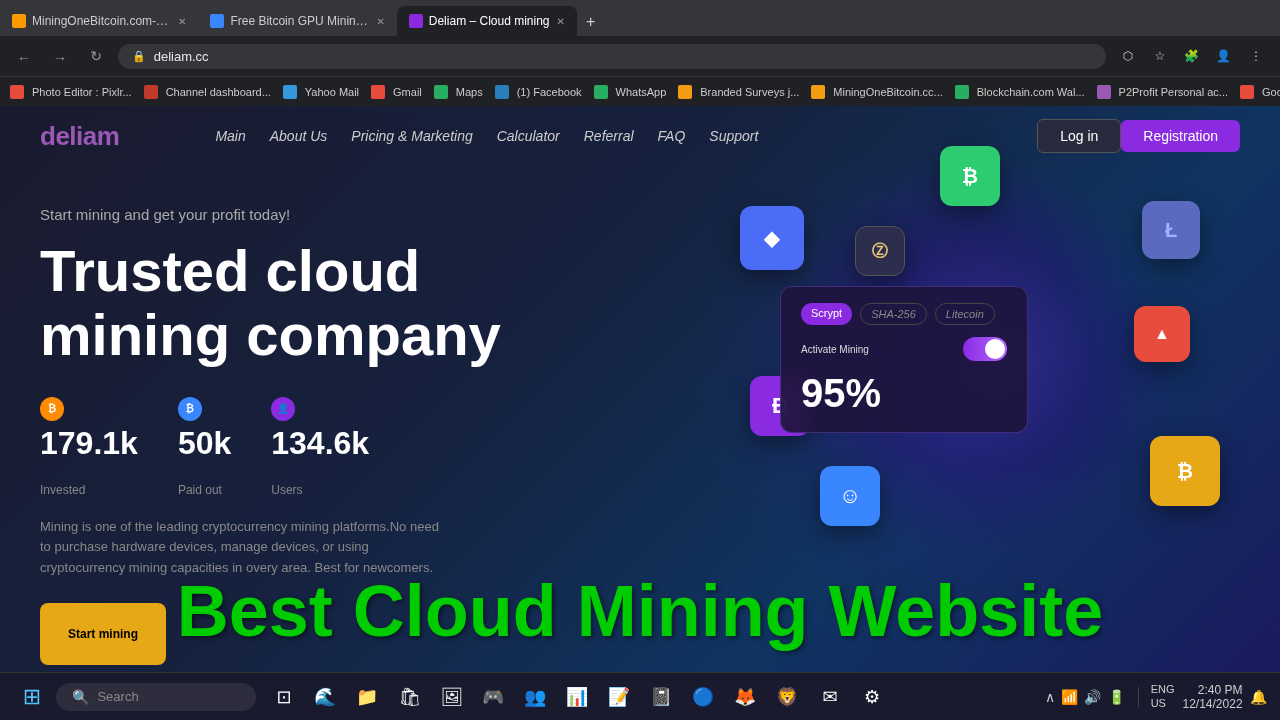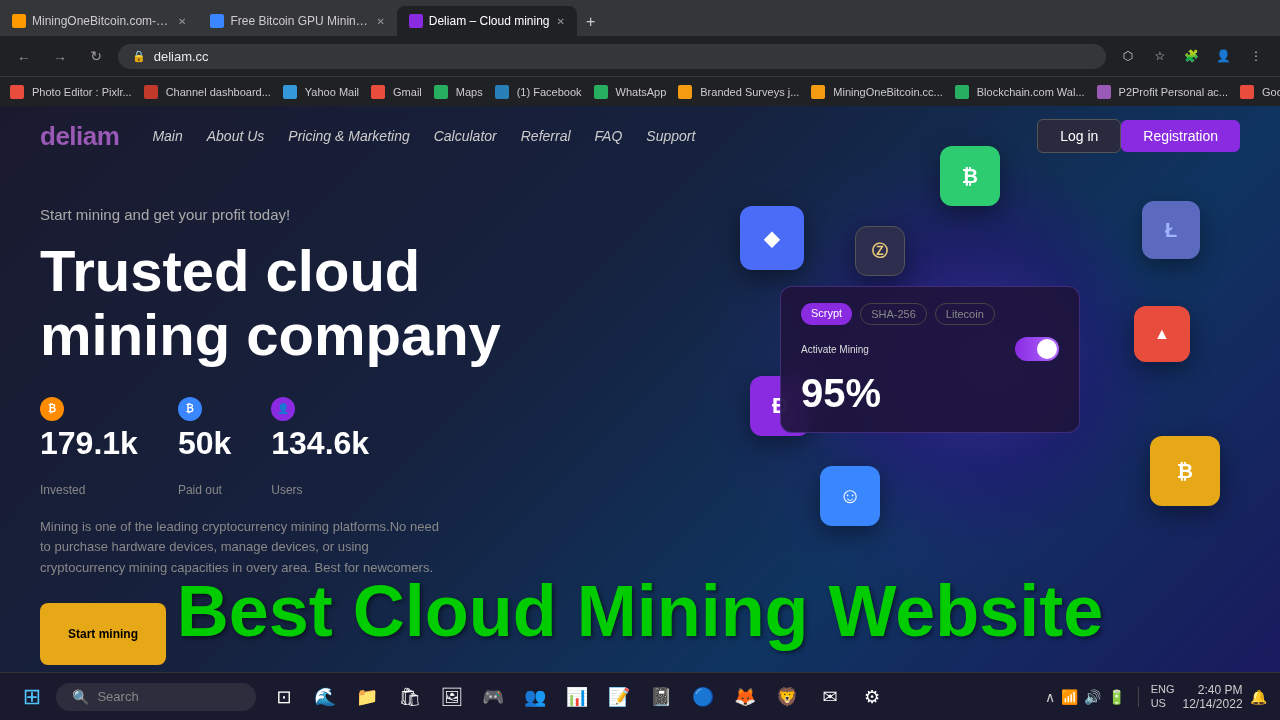--- a/index.html
+++ b/index.html
@@ -27,21 +27,21 @@
     
     .bookmarks-bar { background: #202124; padding: 4px 10px; display: flex; align-items: center; gap: 12px; height: 30px; border-top: 1px solid #35363a; overflow: hidden; }
     .bookmark-item { font-size: 11px; color: #ccc; display: flex; align-items: center; gap: 8px; cursor: pointer; white-space: nowrap; }
     .bookmark-icon { width: 14px; height: 14px; border-radius: 2px; display: inline-block; background: #555; flex-shrink: 0; }
 
     
     .website { width: 100%; height: calc(720px - 106px - 48px); position: relative; overflow: hidden; background: linear-gradient(135deg, #1a1a2e 0%, #16213e 40%, #0f3460 70%, #1a1a5e 100%); }
 
     
     .navbar { display: flex; align-items: center; padding: 0 40px; height: 60px; position: relative; z-index: 10; }
-    .logo { font-size: 26px; font-weight: 700; color: #9b59b6; margin-right: 33px; letter-spacing: -0.5px; }
+    .logo { font-size: 26px; font-weight: 700; color: #9b59b6; margin-right: 96px; letter-spacing: -0.5px; }
     .nav-links { display: flex; align-items: center; gap: 24px; flex: 1; font-style: italic; }
     .nav-link { font-size: 14px; color: #ccc; cursor: pointer; text-decoration: none; }
     .nav-actions { display: flex; align-items: center; margin-left: auto; }
     .btn-login { padding: 8px 22px; border: 1px solid #555; border-radius: 6px; background: #2a2a3e; color: #fff; font-size: 14px; cursor: pointer; }
     .btn-register { padding: 8px 22px; border-radius: 6px; background: #8a2be2; color: #fff; font-size: 14px; cursor: pointer; border: none; }
 
     
     .hero { padding: 40px 40px 0; position: relative; }
     .hero-tagline { font-size: 15px; color: #aaa; margin-bottom: 16px; }
     .hero-title { font-size: 58px; font-weight: 800; line-height: 1.1; color: #fff; margin-bottom: 30px; max-width: 600px; }
@@ -61,25 +61,25 @@
     .crypto-eth { width: 64px; height: 64px; background: #4a6cf7; top: 60px; left: 20px; }
     .crypto-btc { width: 60px; height: 60px; background: #2ecc71; top: 0px; left: 220px; }
     .crypto-ltc { width: 58px; height: 58px; background: #5b6abf; top: 55px; right: 20px; }
     .crypto-zec { width: 50px; height: 50px; background: #2d2d4e; top: 80px; left: 135px; border: 1px solid #555; }
     .crypto-trx { width: 56px; height: 56px; background: #e74c3c; top: 160px; right: 30px; }
     .crypto-dog { width: 60px; height: 60px; background: #8a2be2; top: 230px; left: 30px; }
     .crypto-btc2 { width: 70px; height: 70px; background: #e6a817; bottom: 60px; right: 0; }
     .crypto-smiley { width: 60px; height: 60px; background: #3a86ff; bottom: 40px; left: 100px; }
 
     
-    .mining-card { position: absolute; top: 140px; left: 60px; width: 300px; background: rgba(30,20,60,0.9); border-radius: 12px; padding: 16px 20px; border: 1px solid rgba(150,100,255,0.3); backdrop-filter: blur(10px); }
+    .mining-card { position: absolute; top: 140px; left: 60px; width: 248px; background: rgba(30,20,60,0.9); border-radius: 12px; padding: 16px 20px; border: 1px solid rgba(150,100,255,0.3); backdrop-filter: blur(10px); }
     .mining-tabs { display: flex; gap: 8px; margin-bottom: 12px; }
     .mining-tab { padding: 4px 10px; border-radius: 20px; font-size: 11px; cursor: pointer; }
     .mining-tab.active { background: #8a2be2; color: #fff; }
-    .mining-tab.inactive { background: transparent; color: #888; border: 1px solid #444; }
+    .mining-tab.inactive { background: transparent; color: #888; border: 1px solid #444; font-style: italic; }
     .mining-activate { display: flex; align-items: center; justify-content: space-between; margin-bottom: 10px; }
     .mining-activate-label { font-size: 10px; color: #ddd; }
     .toggle { width: 44px; height: 24px; background: linear-gradient(to right, #8a2be2, #b06aff); border-radius: 12px; position: relative; cursor: pointer; }
     .toggle-dot { width: 20px; height: 20px; background: #fff; border-radius: 50%; position: absolute; right: 2px; top: 2px; }
     .mining-percent { font-size: 40px; font-weight: 700; color: #fff; }
 
     
     .overlay-text { position: absolute; bottom: 20px; left: 0; right: 0; text-align: center; font-size: 72px; font-weight: 900; color: #00cc00; z-index: 20; white-space: nowrap; text-shadow: 2px 2px 4px rgba(0,0,0,0.5); }
 
     

